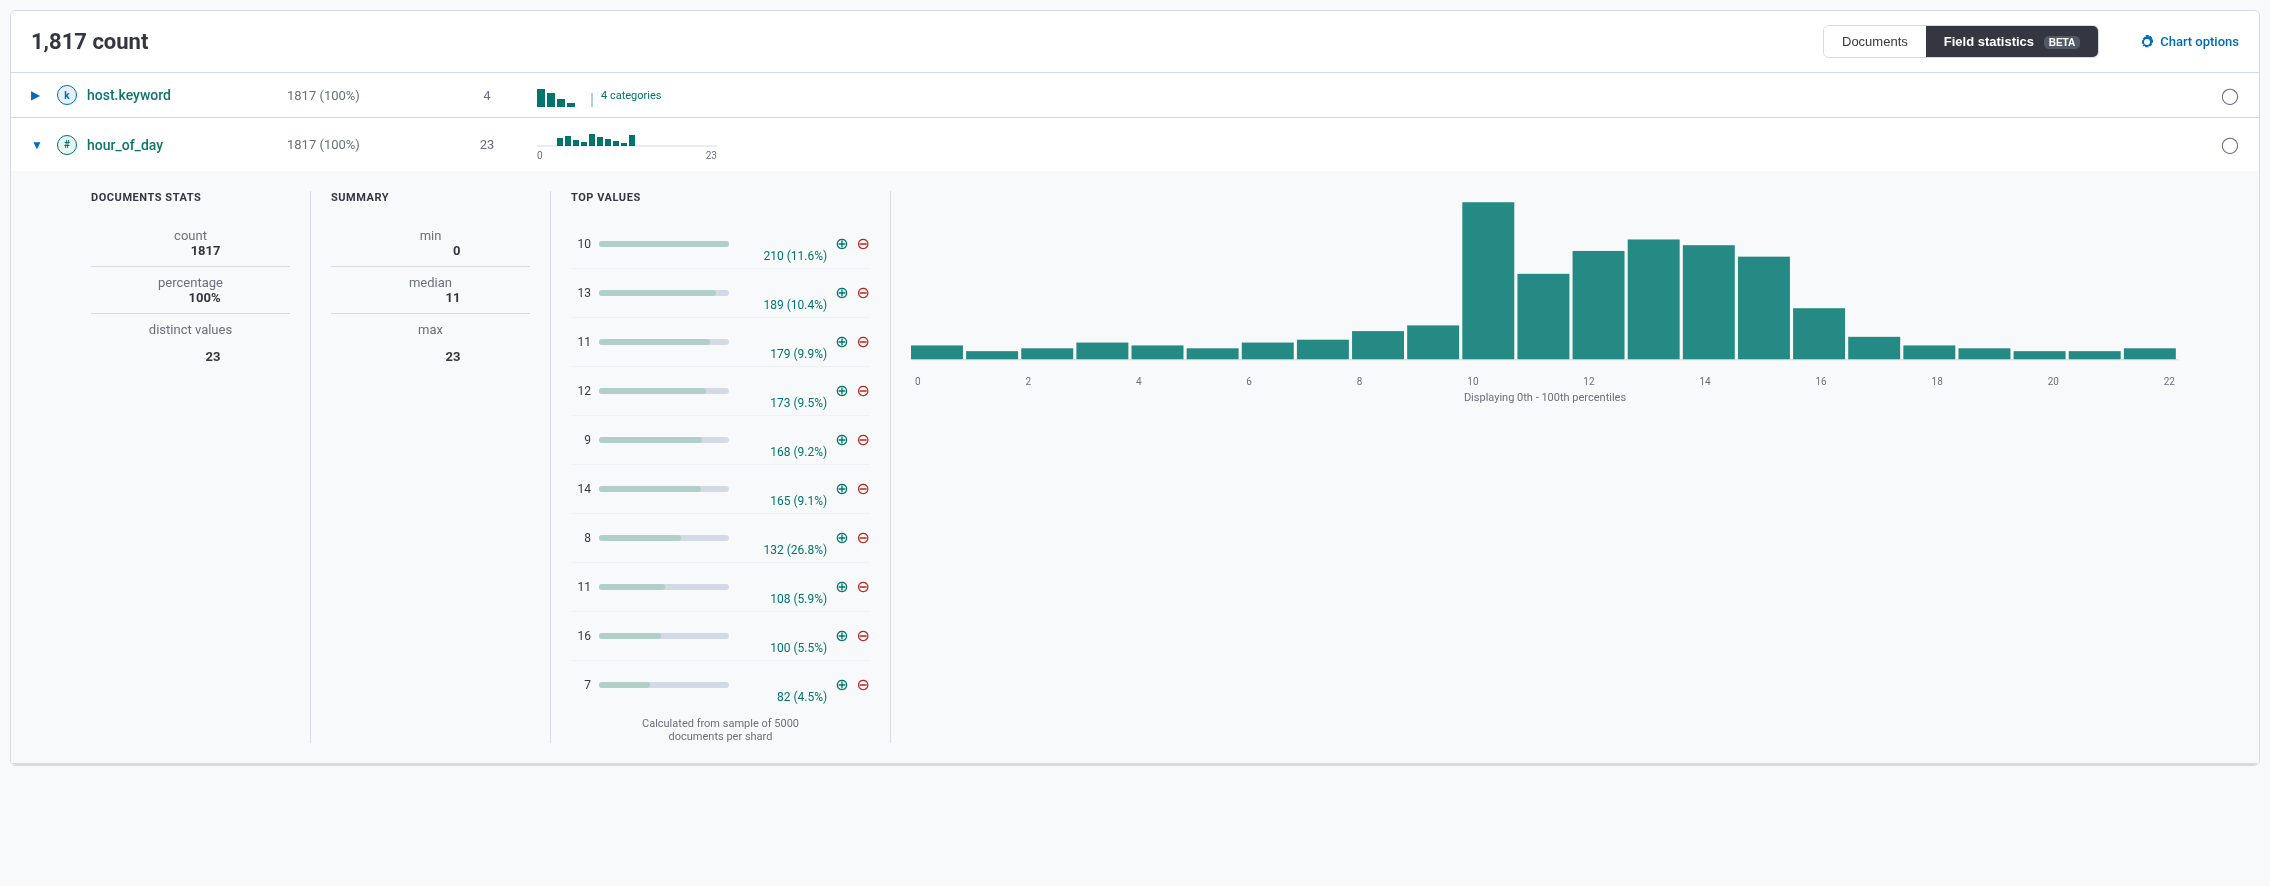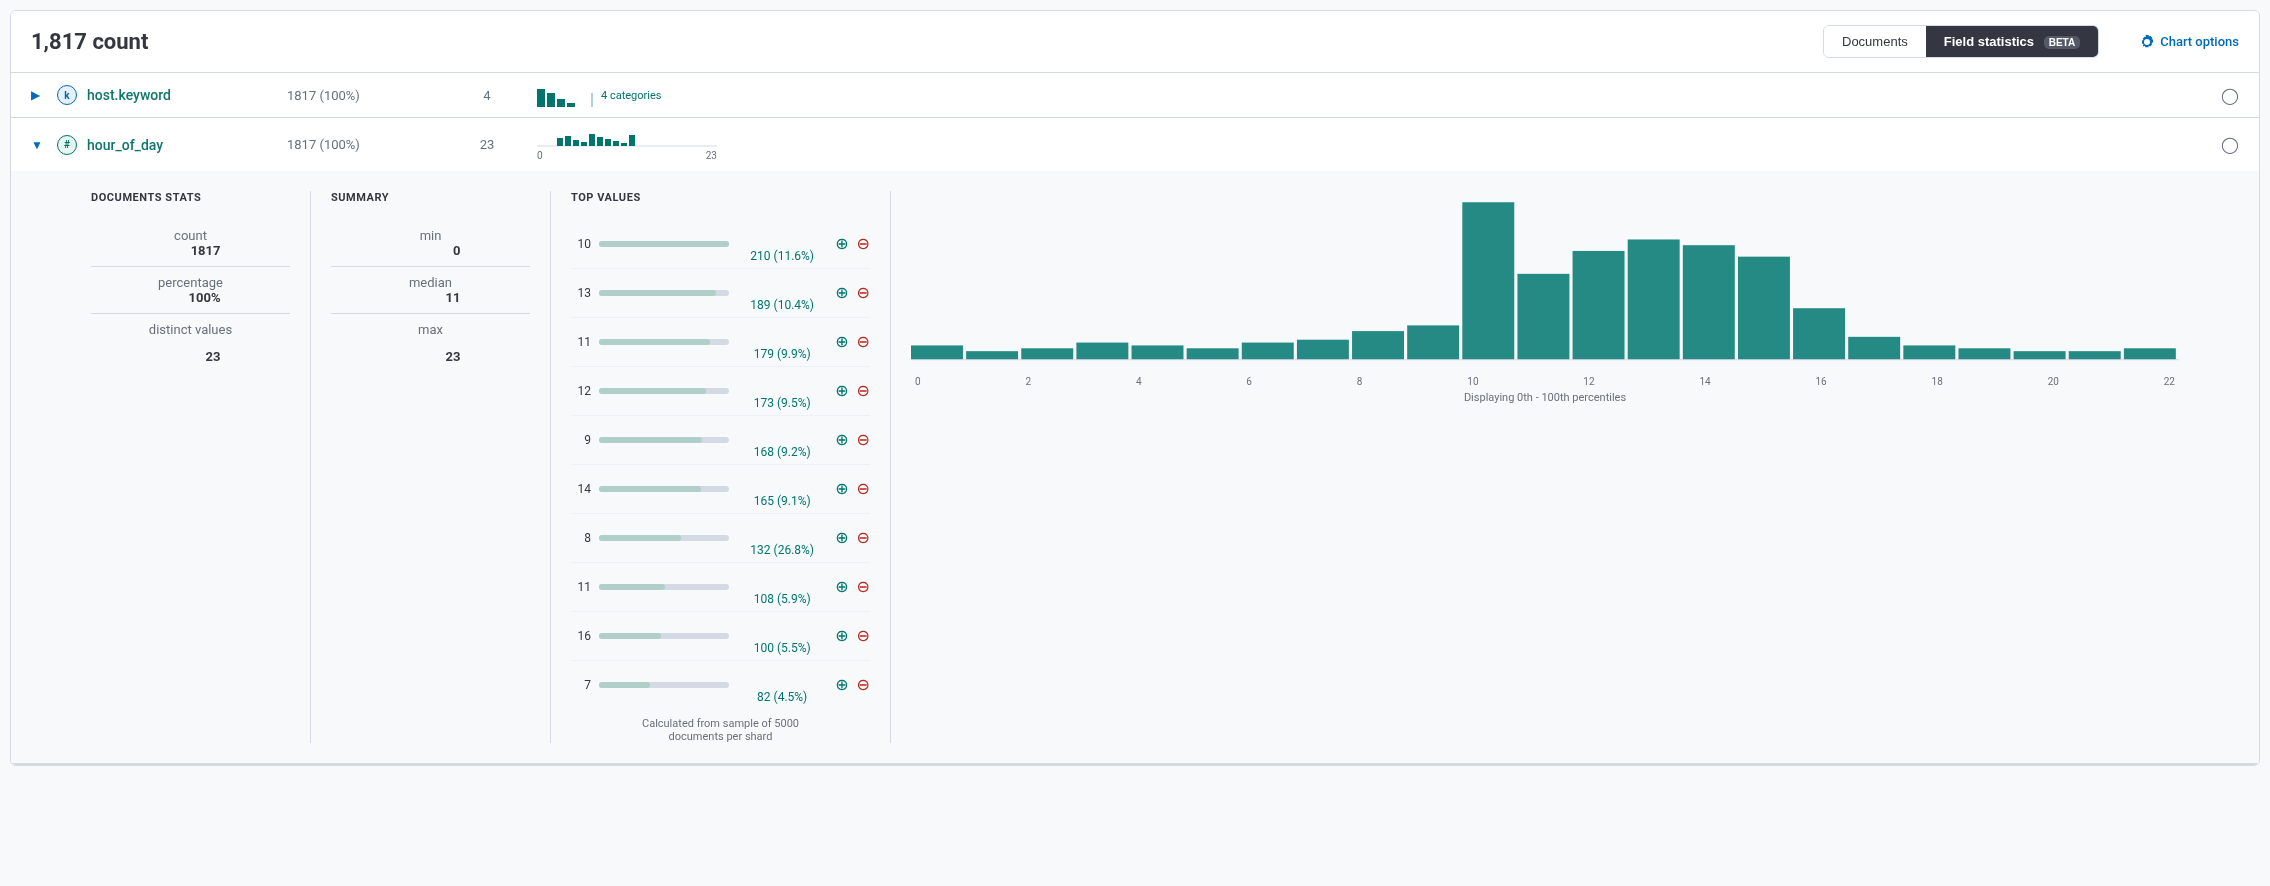--- a/index.html
+++ b/index.html
@@ -222,21 +222,21 @@
       height: 100%;
       background: #b0cfc9;
       border-radius: 3px;
       position: absolute;
       left: 0; top: 0;
     }
     .tv-value {
       font-size: 12px;
       color: #00756e;
       min-width: 90px;
-      text-align: center;
+      text-align: right;
       flex-shrink: 0;
       margin-top: 24px;
     }
     .tv-plus {
       color: #00756e;
       cursor: pointer;
       font-size: 16px;
       line-height: 1;
     }
     .tv-minus {

